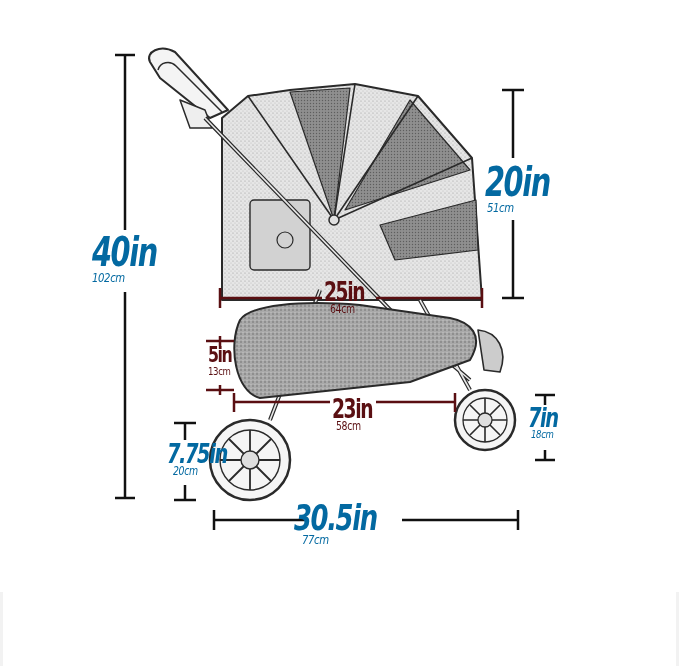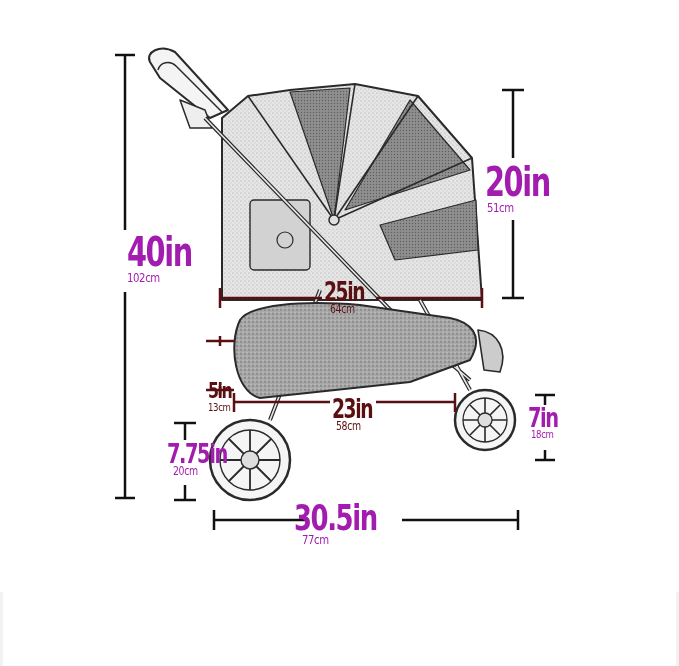--- a/index.html
+++ b/index.html
@@ -4,21 +4,21 @@
   <style>
     html, body { margin: 0; padding: 0; background: #ffffff; }
     body { width: 679px; height: 666px; position: relative; overflow: hidden;
            font-family: "DejaVu Sans", sans-serif; }
     #canvas { position: absolute; left: 0; top: 0; width: 679px; height: 666px; }
     .lbl { position: absolute; white-space: nowrap; line-height: 1; }
     .lbl .in { display: block; font-family: "DejaVu Sans", sans-serif; font-weight: 700;
                letter-spacing: -2px; transform: scaleX(0.72); transform-origin: left top; }
     .lbl .cm { display: block; font-family: "DejaVu Sans", sans-serif; font-weight: 400;
                letter-spacing: -0.5px; transform: scaleX(0.78); transform-origin: left top; }
-    .black { color: #a21caf; }
+    .black { color: #0369a1; font-style: italic; }
     .red { color: #5a0f12; }
     .bottom-frame { position: absolute; left: 0; top: 592px; width: 679px; height: 74px;
                     border-left: 3px solid #f2f2f2; border-right: 3px solid #f2f2f2; box-sizing: border-box; }
   </style>
 </head>
 <body>
 
 <svg id="canvas" viewBox="0 0 679 666" xmlns="http://www.w3.org/2000/svg">
   <defs>
     <pattern id="grain" width="4" height="4" patternUnits="userSpaceOnUse">
@@ -133,36 +133,36 @@
   </g>
 
   <g stroke="#111111" stroke-width="2.5" fill="none">
     <line x1="214" y1="510" x2="214" y2="530"></line>
     <line x1="214" y1="520" x2="308" y2="520"></line>
     <line x1="402" y1="520" x2="518" y2="520"></line>
     <line x1="518" y1="510" x2="518" y2="530"></line>
   </g>
 </svg>
 
-<div class="lbl black" style="left:92px; top:232px;margin-left:35px;">
+<div class="lbl black" style="left:92px; top:232px;">
   <span class="in" style="font-size:40px;">40in</span>
   <span class="cm" style="font-size:13px; margin-top:-1px;">102cm</span>
 </div>
 
 <div class="lbl black" style="left:485px; top:162px;">
   <span class="in" style="font-size:40px;">20in</span>
   <span class="cm" style="font-size:13px; margin-top:-1px; margin-left:2px;">51cm</span>
 </div>
 
 <div class="lbl red" style="left:324px; top:279px;">
   <span class="in" style="font-size:26px;">25in</span>
   <span class="cm" style="font-size:12px; margin-top:-2px; margin-left:6px;">64cm</span>
 </div>
 
-<div class="lbl red" style="left:208px; top:344px;margin-top:36px;">
+<div class="lbl red" style="left:208px; top:344px;">
   <span class="in" style="font-size:22px;">5in</span>
   <span class="cm" style="font-size:11px; margin-top:0px;">13cm</span>
 </div>
 
 <div class="lbl red" style="left:332px; top:396px;">
   <span class="in" style="font-size:26px;">23in</span>
   <span class="cm" style="font-size:12px; margin-top:-2px; margin-left:4px;">58cm</span>
 </div>
 
 <div class="lbl black" style="left:167px; top:440px;">

